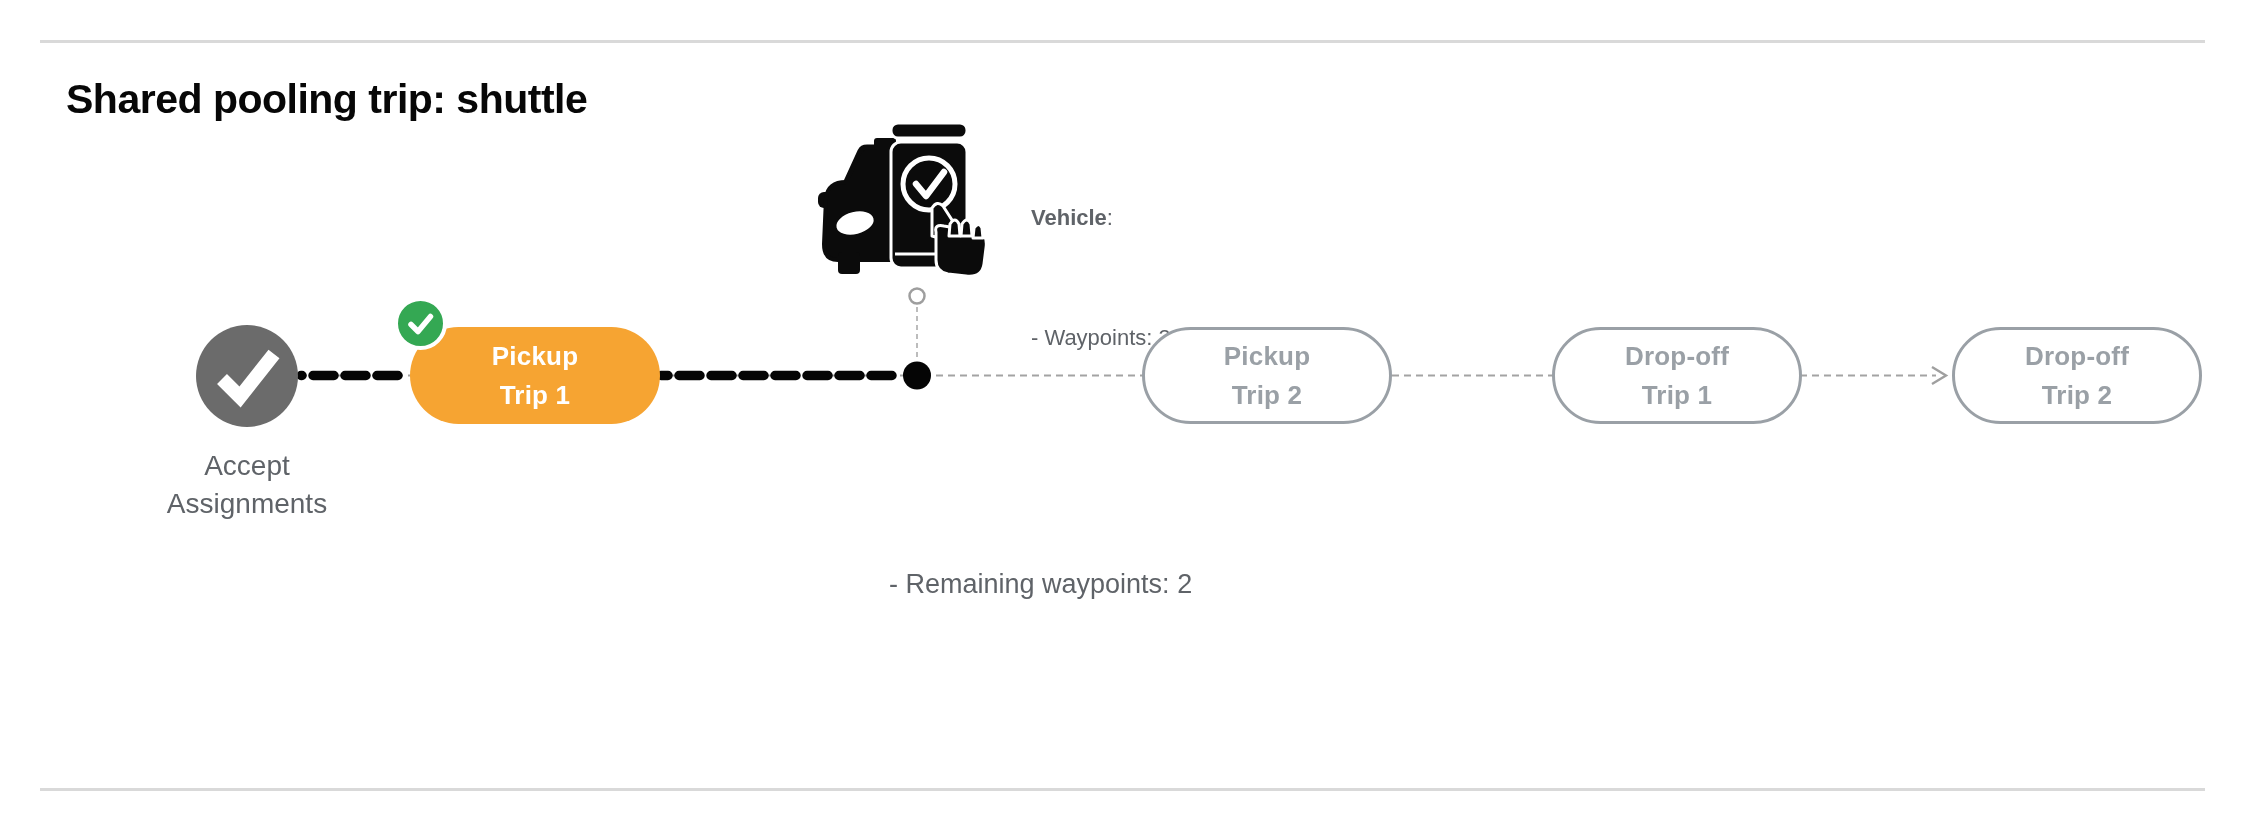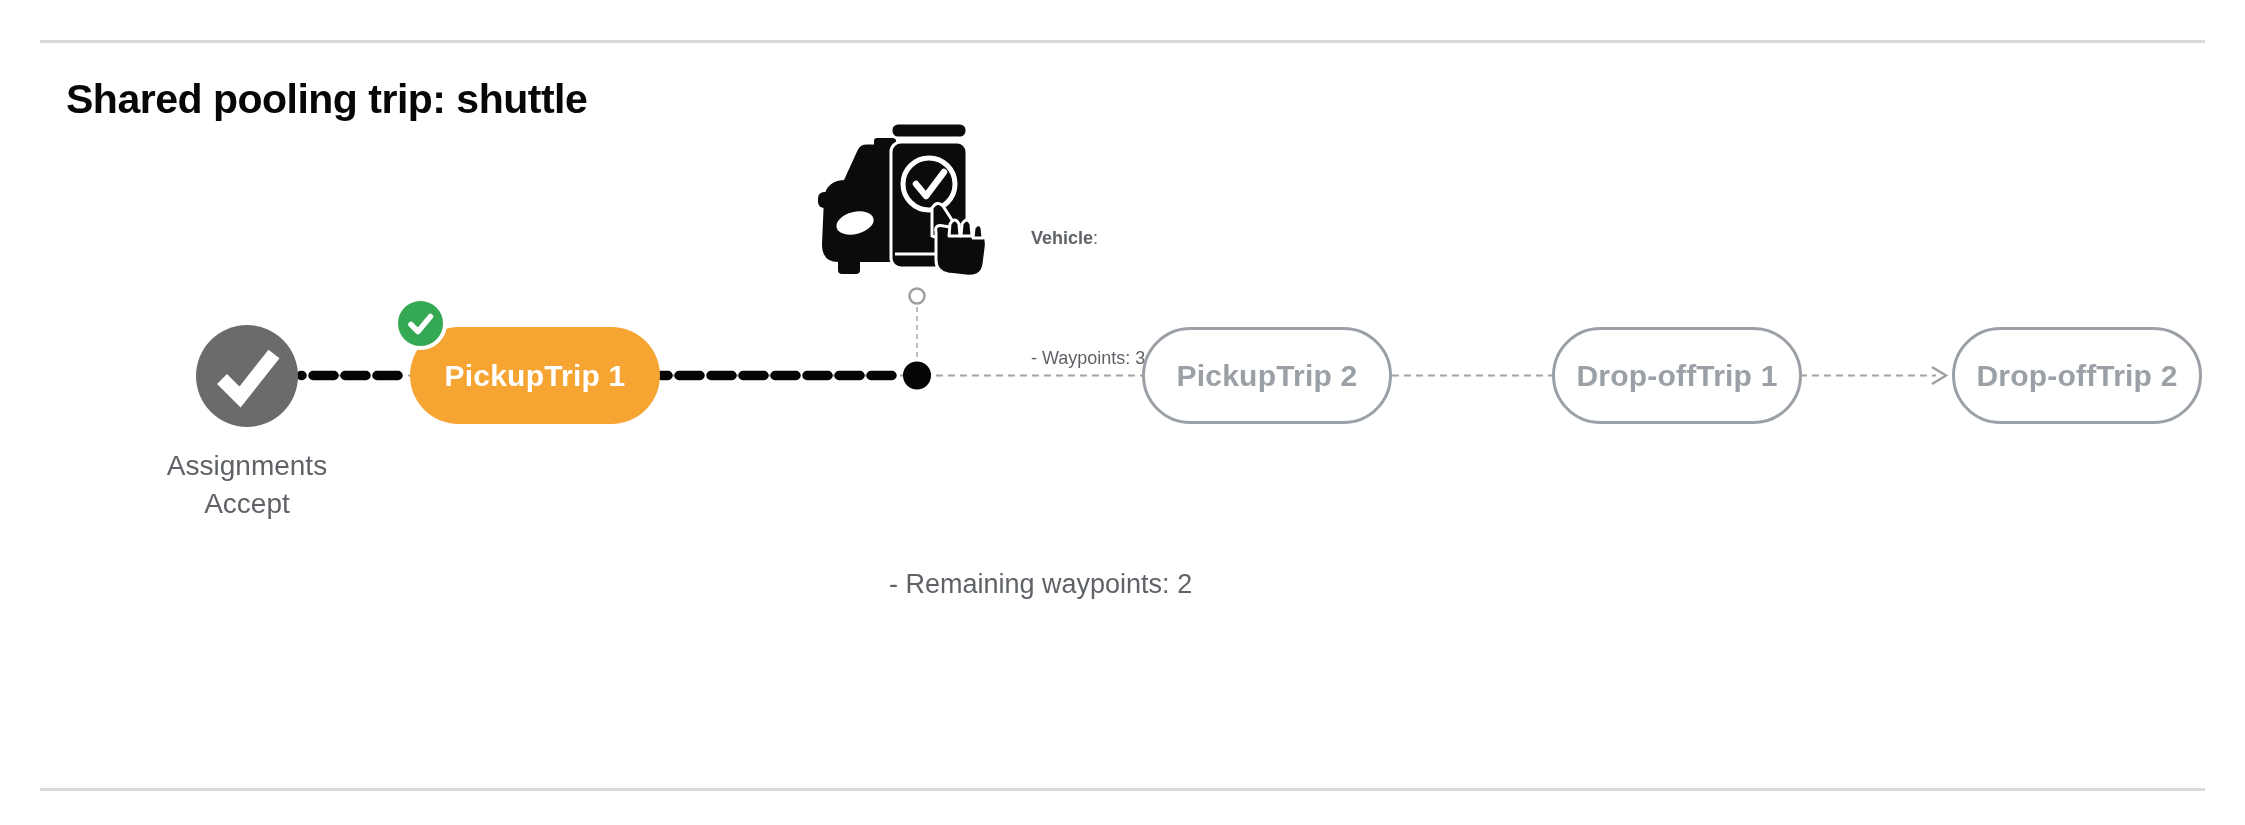--- a/index.html
+++ b/index.html
@@ -21,40 +21,40 @@
   .node-circle {
     position:absolute; left:196px; top:325px; width:102px; height:102px;
     border-radius:50%; background:#6b6b6b; z-index:2;
   }
   .accept-label {
     position:absolute; left:117px; top:447px; width:260px;
     text-align:center; font-size:28px; line-height:38px; color:#5f6368; z-index:2;
   }
   .pill {
     position:absolute; top:327px; width:250px; height:97px; box-sizing:border-box;
-    border-radius:50px; display:flex; align-items:center;
-    justify-content:center; font-weight:700; font-size:30px; line-height:39px;
+    border-radius:50px; display:flex; flex-direction:column; align-items:center;
+    justify-content:center; font-weight:700; font-size:26px; line-height:39px;
     z-index:2; letter-spacing:0.2px;
   }
   .pill.active { background:#f6a432; color:#ffffff; }
   .pill.pending { background:#ffffff; color:#9aa0a6; border:3px solid #9aa0a6; }
   .pill-1 { left:410px; }
   .pill-2 { left:1142px; }
   .pill-3 { left:1552px; }
   .pill-4 { left:1952px; }
 
   .check-badge {
     position:absolute; left:394px; top:297px; width:45px; height:45px;
     box-sizing:content-box; border:4px solid #ffffff; border-radius:50%;
     background:#34a853; z-index:3;
   }
   .vehicle-icon { position:absolute; left:816px; top:120px; z-index:2; }
 
   .vehicle-info {
-    position:absolute; left:1031px; top:138px; font-size:18px; line-height:40px;
+    position:absolute; left:1031px; top:118px; font-size:22px; line-height:40px;
     color:#5f6368; z-index:2; white-space:pre;
   }
   .trip-info {
     position:absolute; left:889px; top:487px; font-size:27px; line-height:39px;
     color:#5f6368; z-index:2; white-space:pre;
   }
   .b { font-weight:700; }
 </style>
 </head>
 <body>
@@ -79,22 +79,22 @@
     <line x1="917" y1="307" x2="917" y2="360" stroke="#b5b5b5" stroke-width="1.8" stroke-dasharray="5 4"></line>
     <circle cx="917" cy="375.5" r="14" fill="#050505"></circle>
   </svg>
 
   <div class="node-circle">
     <svg width="102" height="102" viewBox="0 0 102 102">
       <path d="M26 54 L44 72 L78 29" fill="none" stroke="#ffffff" stroke-width="14"></path>
     </svg>
   </div>
   <div class="accept-label">
+    <div>Accept</div>
     <div>Assignments</div>
-    <div>Accept</div>
   </div>
 
   <div class="pill active pill-1">
     <span>Pickup</span>
     <span>Trip 1</span>
   </div>
 
   <div class="check-badge">
     <svg width="45" height="45" viewBox="0 0 45 45">
       <path d="M13 23.5 L20 30.5 L32.5 15.5" fill="none" stroke="#ffffff" stroke-width="5.5" stroke-linecap="round" stroke-linejoin="round"></path>

